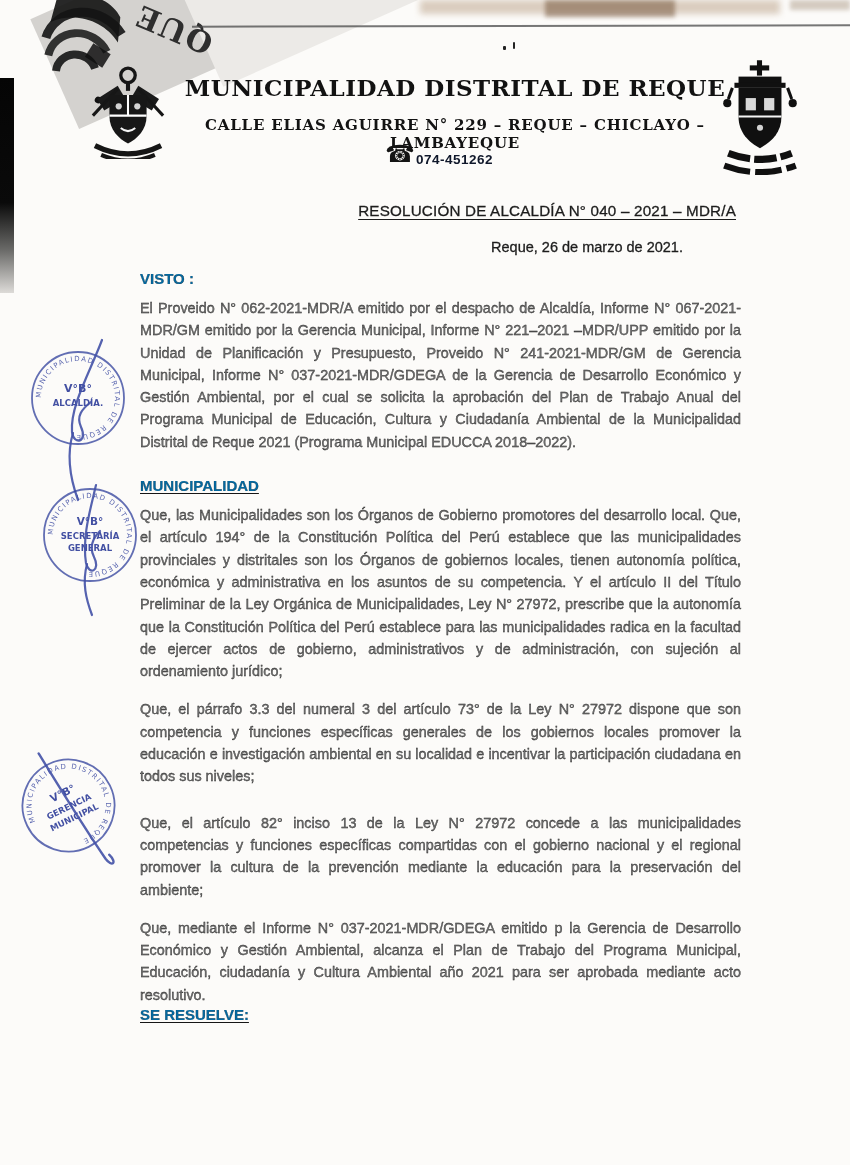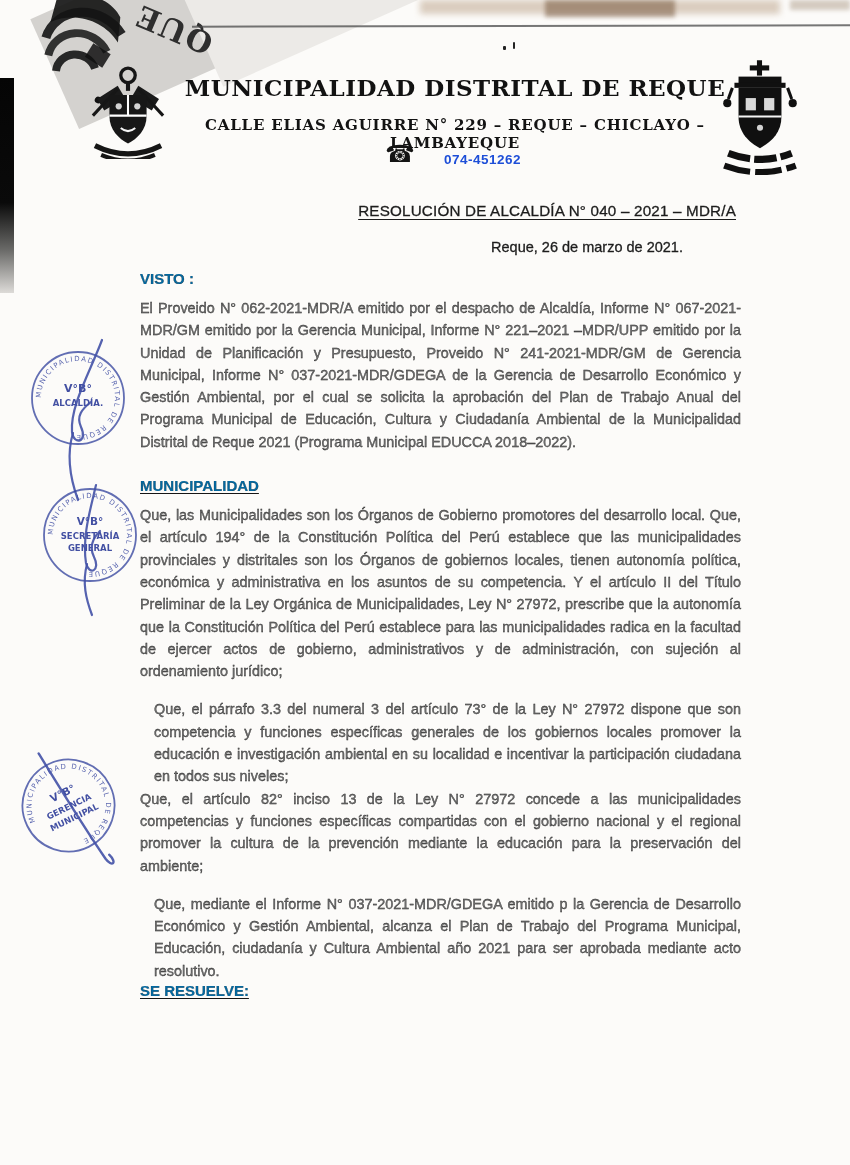--- a/index.html
+++ b/index.html
@@ -30,36 +30,36 @@
   
   .org-title{position:absolute;left:155px;top:74px;width:600px;text-align:center;
     font-family:"DejaVu Serif",serif;font-weight:bold;font-size:23px;color:#121212;
     letter-spacing:.5px;}
   .org-address{position:absolute;left:155px;top:116px;width:600px;text-align:center;
     font-family:"DejaVu Serif",serif;font-weight:bold;font-size:15px;color:#131313;
     letter-spacing:.8px;}
   .phone-icon{position:absolute;left:385px;top:140px;font-size:24px;color:#141414;
     font-family:"DejaVu Sans",sans-serif;}
   .phone-number{position:absolute;left:416px;top:152px;font-size:13.5px;font-weight:bold;
-    color:#1d4ed8;letter-spacing:.5px;margin-left:28px;}
+    color:#0f172a;letter-spacing:.5px;}
   .hdr-art{position:absolute;}
   
   .res-title{position:absolute;left:176px;top:202px;width:560px;text-align:right;
     font-size:15.2px;font-weight:normal;text-decoration:underline;text-underline-offset:3px;
     -webkit-text-stroke:.3px #1c1c1c;letter-spacing:.2px;}
   .date-line{position:absolute;left:437px;top:239px;width:300px;text-align:center;
     font-size:14.5px;-webkit-text-stroke:.3px #1d1d1d;}
   
   .doc-body{position:absolute;left:140px;top:270px;width:601px;}
   .bodytext{font-size:14.4px;line-height:22.3px;text-align:justify;
     -webkit-text-stroke:.33px #1d1d1d;color:#737373;margin:0;}
   .sec-heading{font-size:15px;font-weight:bold;color:#0369a1;
     -webkit-text-stroke:.2px #161616;margin:0;}
   .sec-heading.u{text-decoration:underline;text-underline-offset:2px;}
-  .mt10{margin-top:10px;} .mt16{margin-top:16px;margin-left:14px;} .mt8{margin-top:0;}
+  .mt10{margin-top:10px;} .mt16{margin-top:16px;} .mt8{margin-top:24px;}
   .mt24{margin-top:24px;} .mt18{}
   .indent{text-indent:45px;}
   .lead-bold{font-weight:bold;}
   
   .stamp{position:absolute;opacity:.9;}
   .stamp svg text{font-family:"DejaVu Sans",sans-serif;}
   .stamp3-wrap{position:absolute;left:10px;top:740px;width:140px;height:160px;
     transform:rotate(-26deg);}
 </style>
 </head>

